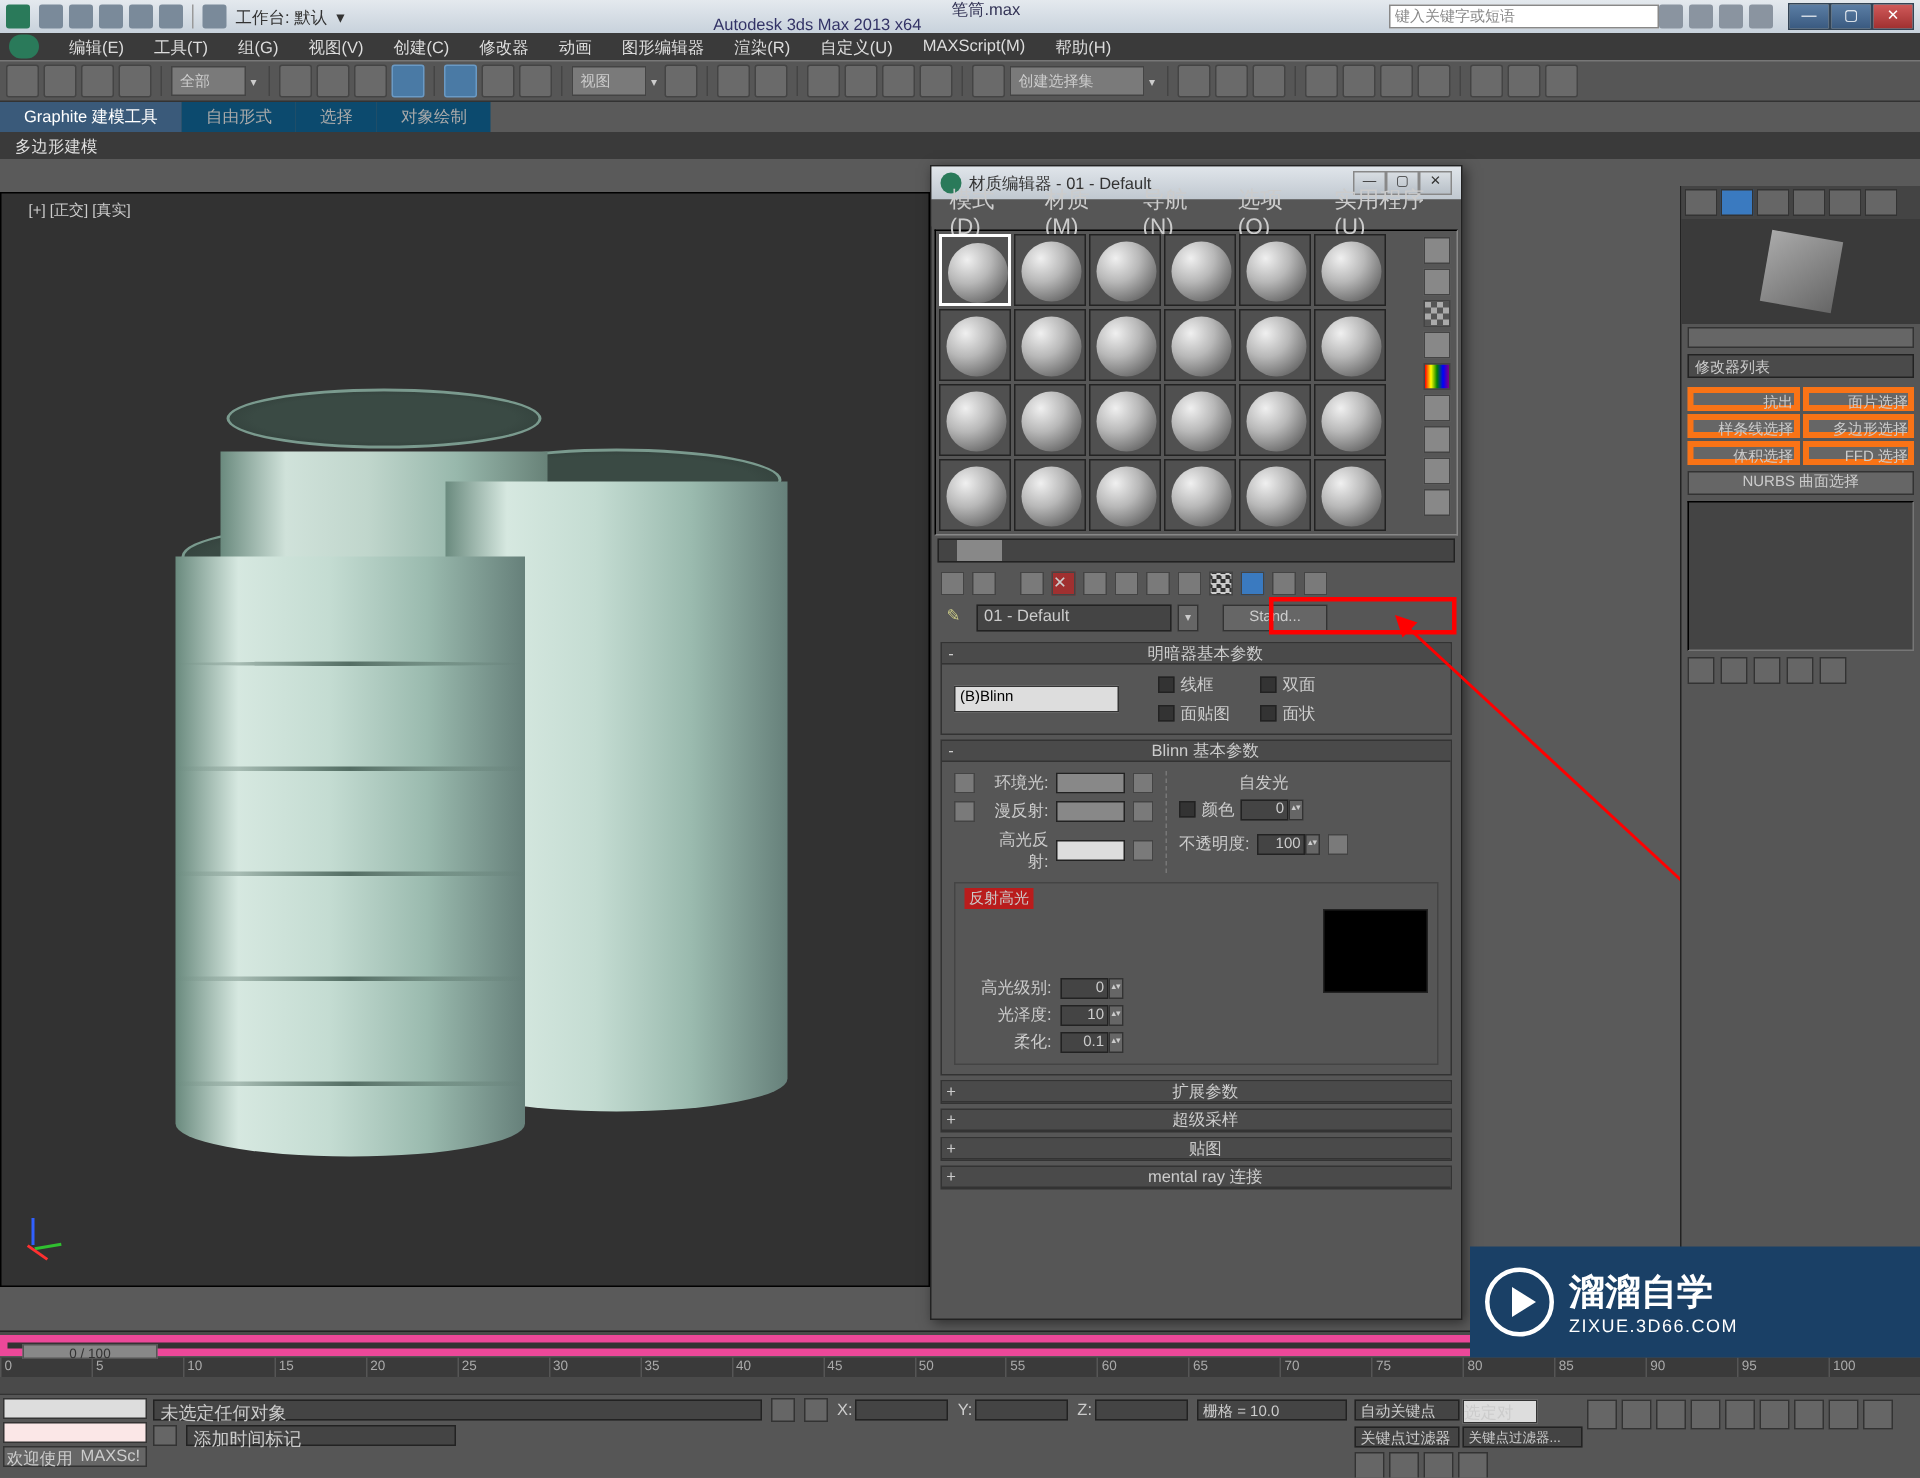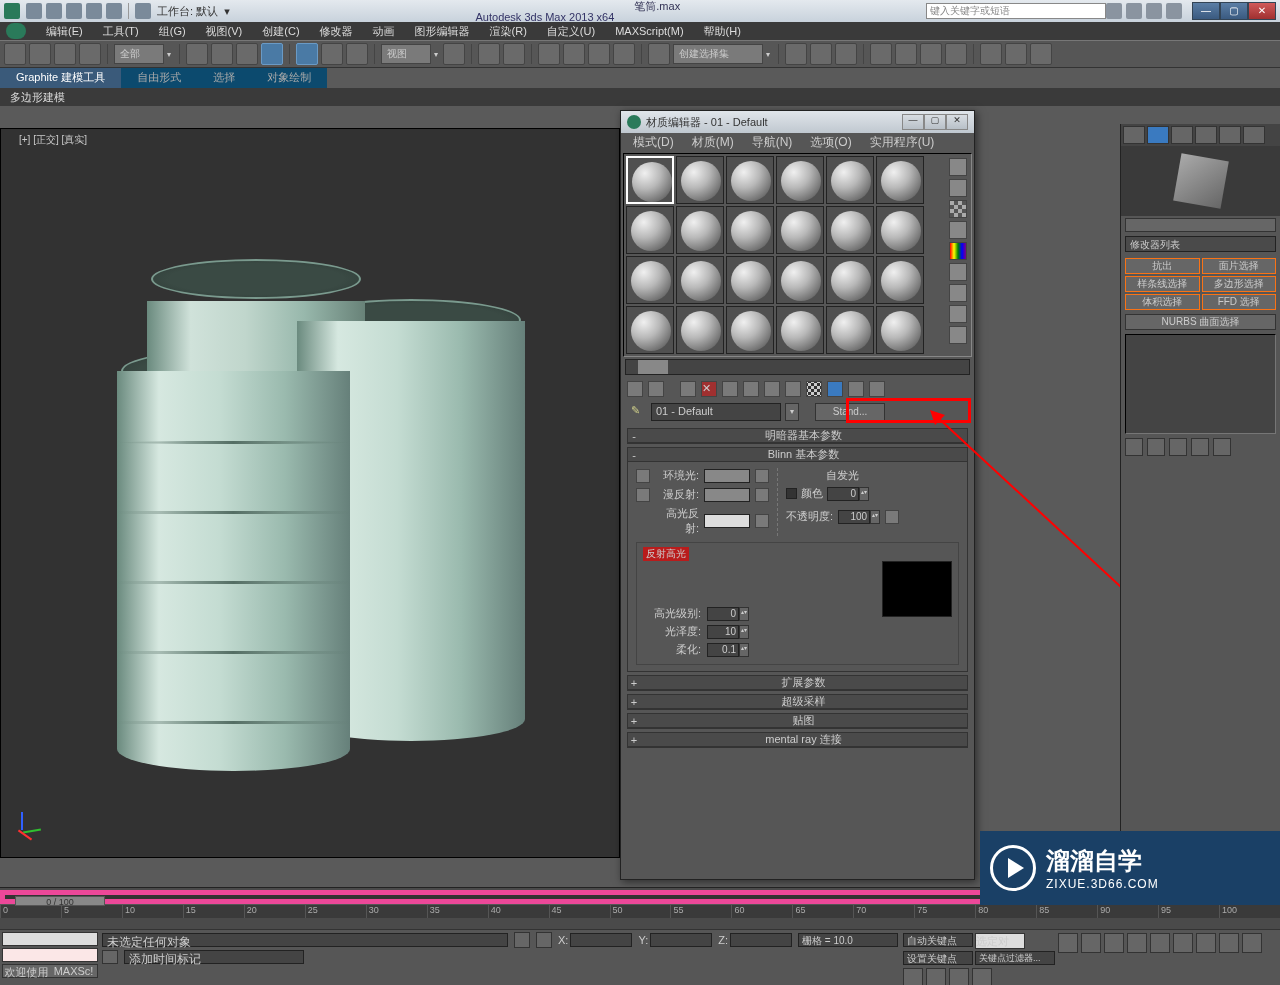--- a/index.html
+++ b/index.html
@@ -42,21 +42,21 @@
 .axis-gizmo .y { position: absolute; width: 18px; height: 2px; background: #30c030; left: 10px; top: 18px; transform: rotate(-10deg); }
 .axis-gizmo .x { position: absolute; width: 16px; height: 2px; background: #ff3030; left: 4px; top: 22px; transform: rotate(35deg); }
 
 .mat-editor { position: absolute; top: 110px; left: 620px; width: 355px; height: 770px; background: #565656; border: 1px solid #222; box-shadow: 2px 2px 8px rgba(0,0,0,0.5); }
 .mat-title { height: 22px; background: linear-gradient(#e0e5ea,#c0c8d0); display: flex; align-items: center; padding: 0 6px; color: #333; }
 .mat-title .micon { width: 14px; height: 14px; background: #2a7a5a; border-radius: 7px; margin-right: 5px; }
 .mat-title .ttl { flex: 1; font-size: 11px; }
 .mat-title .wbtns { display: flex; gap: 0; }
 .mat-title .wbtns div { width: 22px; height: 16px; background: linear-gradient(#d8dde2,#b8c0c8); border: 1px solid #888; text-align: center; font-size: 9px; }
 .mat-menu { height: 18px; background: #565656; display: flex; align-items: center; padding: 0 4px; gap: 2px; }
-.mat-menu span { color: #ccc; padding: 15px 8px; font-size: 12px; }
+.mat-menu span { color: #ccc; padding: 15px 8px; font-size: 15px; }
 
 .mat-samples { display: flex; padding: 2px; border: 1px inset #333; margin: 2px; }
 .sample-grid { display: grid; grid-template-columns: repeat(6, 48px); grid-template-rows: repeat(4, 48px); gap: 2px; flex: 1; }
 .sphere { background: #505050; border: 1px solid #222; position: relative; overflow: hidden; }
 .sphere::after { content: ''; position: absolute; width: 40px; height: 40px; border-radius: 50%; left: 4px; top: 4px; background: radial-gradient(circle at 32% 28%, #f0f0f0, #b8b8b8 40%, #606060 85%); }
 .sphere.selected { border: 2px solid #fff; }
 .sample-side { width: 22px; display: flex; flex-direction: column; gap: 3px; padding: 2px; }
 .sample-side div { width: 18px; height: 18px; background: #888; border: 1px solid #444; }
 .sample-scroll { height: 16px; background: #444; border: 1px solid #222; margin: 0 4px 4px 4px; position: relative; }
 .sample-scroll .thumb { width: 30px; height: 100%; background: #888; position: absolute; left: 12px; }
@@ -101,21 +101,21 @@
 .spec-preview { width: 70px; height: 56px; background: #000; border: 1px solid #222; margin-left: auto; }
 
 .cmd-panel { position: absolute; top: 124px; right: 0; width: 160px; height: 730px; background: #565656; border-left: 1px solid #222; }
 .cmd-tabs { height: 22px; display: flex; gap: 2px; padding: 2px; background: #444; }
 .cmd-tabs .t { width: 22px; height: 18px; background: #666; border: 1px solid #333; }
 .cmd-tabs .t.sel { background: #3a7ac0; }
 .cmd-cube { height: 70px; display: flex; align-items: center; justify-content: center; background: #3a3a3a; }
 .cube-img { width: 48px; height: 48px; background: linear-gradient(135deg,#aaa,#666); transform: rotate(10deg); }
 .mod-drop { margin: 4px; height: 16px; background: #4a4a4a; border: 1px solid #222; color: #ccc; font-size: 10px; padding: 1px 4px; }
 .mod-btns { display: grid; grid-template-columns: 1fr 1fr; gap: 2px; padding: 2px 4px; }
-.mod-btns .b { height: 16px; background: #666; border: 1px solid #f97316; color: #ccc; font-size: 10px; text-align: center; line-height: 14px; }
+.mod-btns .b { height: 16px; background: #666; border: 4px solid #f97316; color: #ccc; font-size: 10px; text-align: right; line-height: 14px; }
 .mod-stack { margin: 4px; height: 100px; background: #444; border: 1px inset #222; }
 .mod-stack-tools { margin: 2px 4px; height: 20px; display: flex; gap: 4px; }
 .mod-stack-tools .t { width: 18px; height: 18px; background: #666; border: 1px solid #333; }
 
 .timeline { position: absolute; bottom: 56px; left: 0; right: 0; height: 42px; background: #4a4a4a; border-top: 1px solid #222; }
 .time-scroll { height: 14px; background: #333; border: 5px solid #ec4899; position: relative; margin-top: 2px; padding-left: 48px; }
 .time-scroll .slider { width: 90px; height: 10px; background: #888; border: 1px solid #555; position: absolute; left: 10px; top: 1px; font-size: 9px; color: #333; text-align: center; }
 .time-ruler { height: 14px; background: #3a3a3a; border-top: 1px solid #555; display: flex; }
 .time-ruler span { flex: 1; font-size: 9px; color: #aaa; border-left: 1px solid #555; padding-left: 2px; }
 
@@ -374,20 +374,41 @@
     <div class="drop">▾</div>
     <div class="typebtn">Stand...</div>
     <div class="red-box" style="left:225px;top:-1px;width:125px;height:25px;"></div>
   </div>
 
   <div class="rollout">
     <div class="rollout-header">
         <span class="collapse">-</span>
         <span class="rtitle">明暗器基本参数</span>
       </div>
+    <div class="rollout-body shader-row">
+      <div class="shader-drop">(B)Blinn</div>
+      <div class="chk-grid">
+        <div class="chk">
+            <div class="box"></div>
+            <span>线框</span>
+          </div>
+        <div class="chk">
+            <div class="box"></div>
+            <span>双面</span>
+          </div>
+        <div class="chk">
+            <div class="box"></div>
+            <span>面贴图</span>
+          </div>
+        <div class="chk">
+            <div class="box"></div>
+            <span>面状</span>
+          </div>
+      </div>
+    </div>
   </div>
 
   <div class="rollout">
     <div class="rollout-header">
         <span class="collapse">-</span>
         <span class="rtitle">Blinn 基本参数</span>
       </div>
     <div class="rollout-body">
       <div class="blinn-body">
         <div class="color-col">
@@ -591,21 +612,21 @@
       <div class="statustext" style="flex:0 0 180px;">添加时间标记</div>
     </div>
   </div>
   <div class="status-right">
     <div style="display:flex;flex-direction:column;gap:2px;">
       <div style="display:flex;gap:2px;">
           <div class="grid-box" style="width:70px;">自动关键点</div>
           <div class="key-drop">选定对</div>
         </div>
       <div style="display:flex;gap:2px;">
-          <div class="grid-box" style="width:70px;">设置关键点</div>
+          <div class="grid-box" style="width:70px;">关键点过滤器</div>
           <div class="grid-box" style="width:80px;font-size:9px;">关键点过滤器...</div>
         </div>
     </div>
     <div class="sb"></div>
     <div class="sb"></div>
     <div class="sb"></div>
     <div class="sb"></div>
     <div class="sb"></div>
     <div class="sb"></div>
     <div class="sb"></div>

